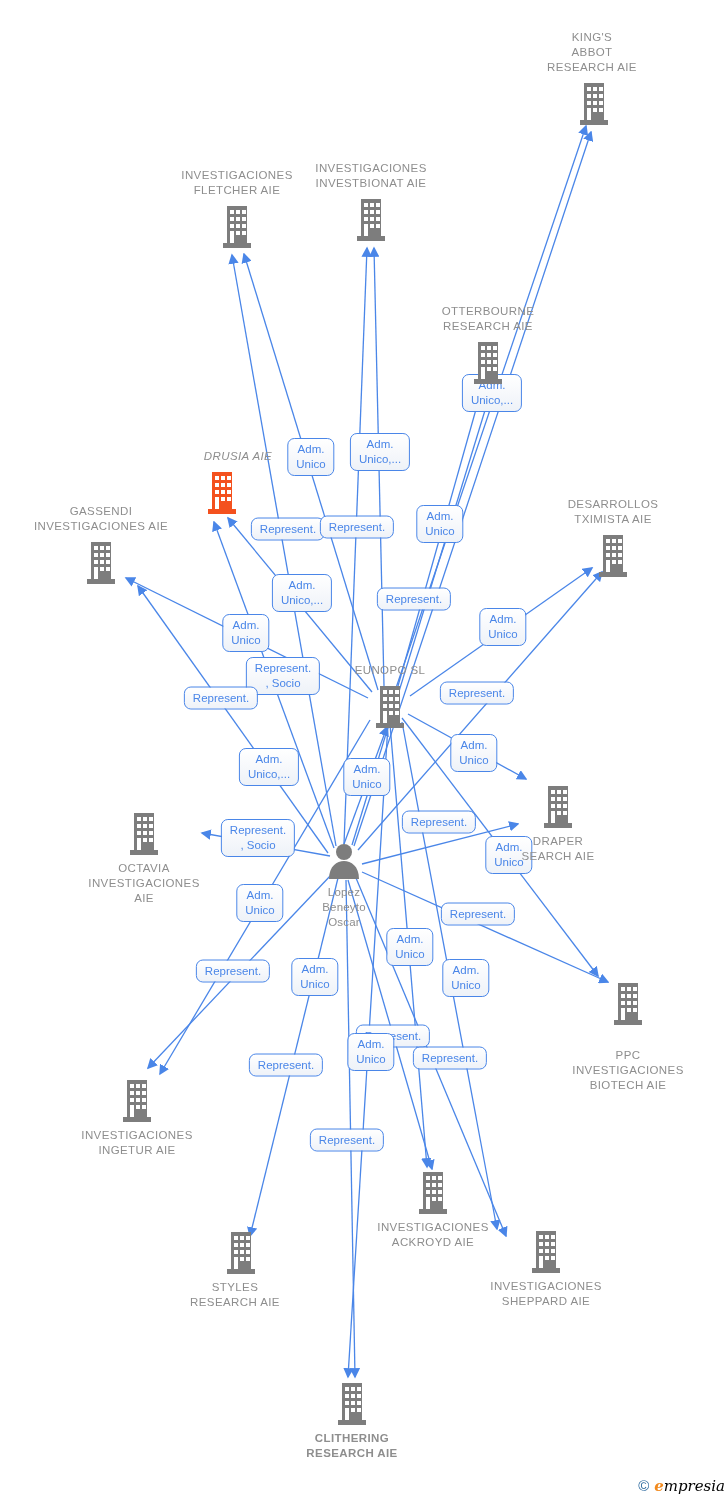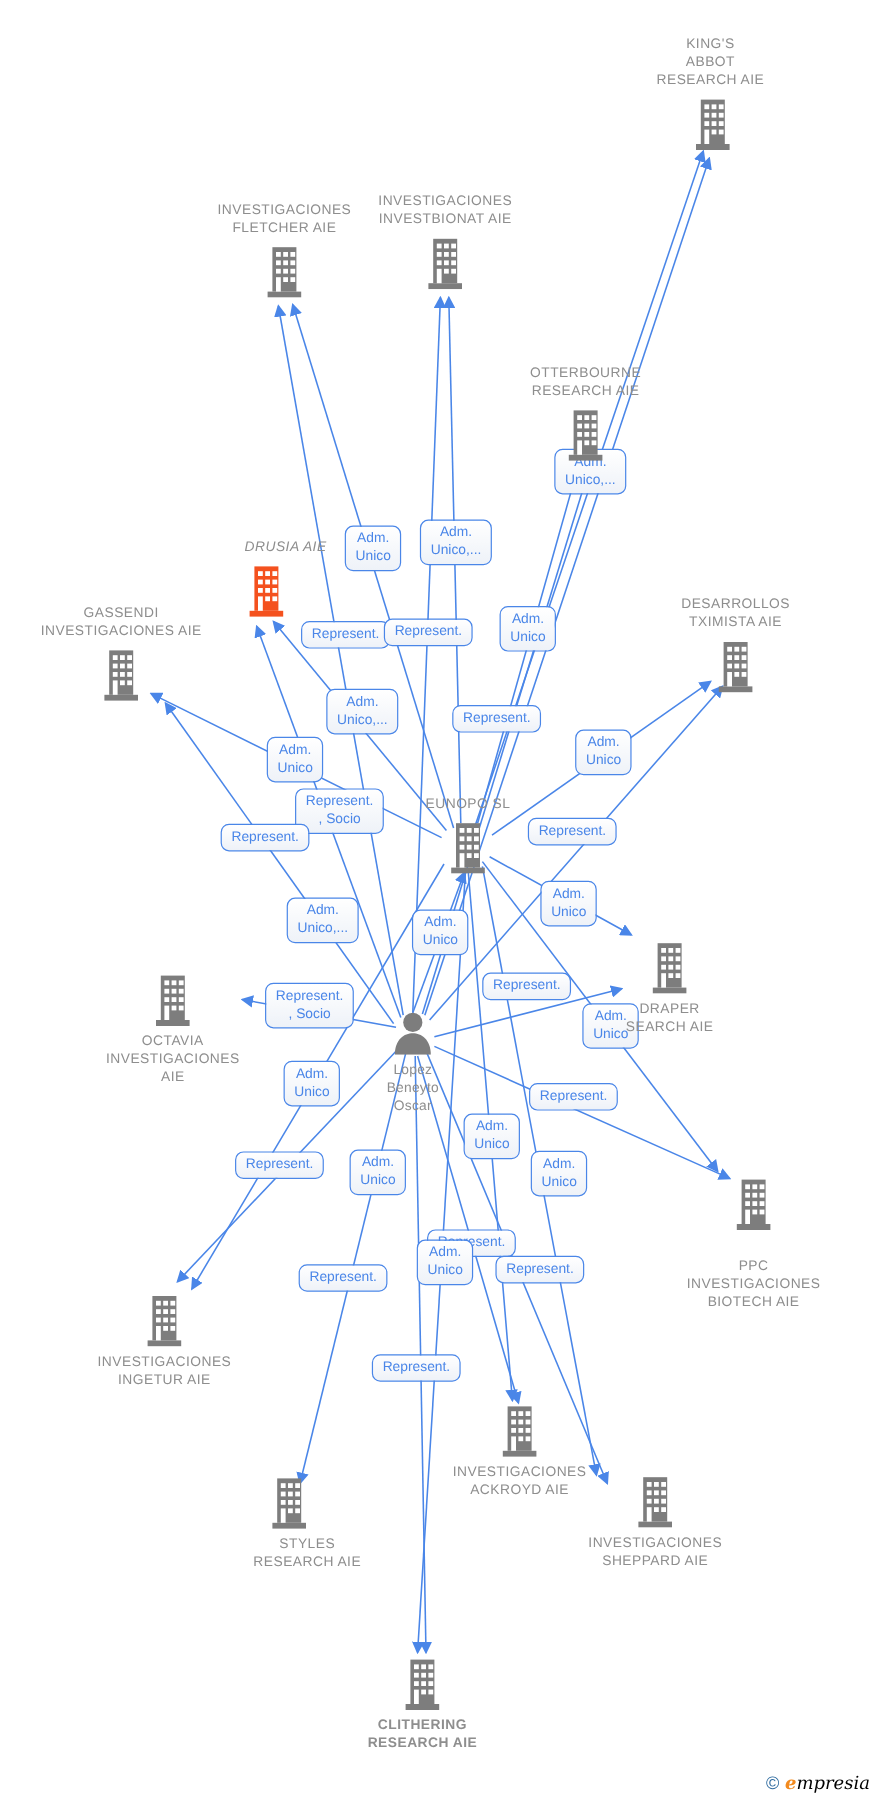--- a/index.html
+++ b/index.html
@@ -486,21 +486,21 @@
           <rect x="17" y="13" width="4" height="4" fill="#fff"></rect>
           <rect x="23" y="13" width="4" height="4" fill="#fff"></rect>
           <rect x="11" y="20" width="4" height="4" fill="#fff"></rect>
           <rect x="17" y="20" width="4" height="4" fill="#fff"></rect>
           <rect x="23" y="20" width="4" height="4" fill="#fff"></rect>
           <rect x="17" y="27" width="4" height="4" fill="#fff"></rect>
           <rect x="23" y="27" width="4" height="4" fill="#fff"></rect>
           <rect x="11" y="27" width="4" height="12" fill="#fff"></rect>
         </svg>
       </div>
-      <div class="node-label" style="left: 256px; top: 1280px;">
+      <div class="node-label" style="left: 235px; top: 1280px;">
         <div>STYLES</div>
         <div>RESEARCH AIE</div>
       </div>
       <div class="node" style="left: 546px; top: 1251px;">
         <svg width="36" height="44" viewBox="0 0 36 44">
           <rect x="4" y="39" width="28" height="5" fill="#7d7d7d"></rect>
           <rect x="8" y="2" width="20" height="37" fill="#7d7d7d"></rect>
           <rect x="11" y="6" width="4" height="4" fill="#fff"></rect>
           <rect x="17" y="6" width="4" height="4" fill="#fff"></rect>
           <rect x="23" y="6" width="4" height="4" fill="#fff"></rect>

